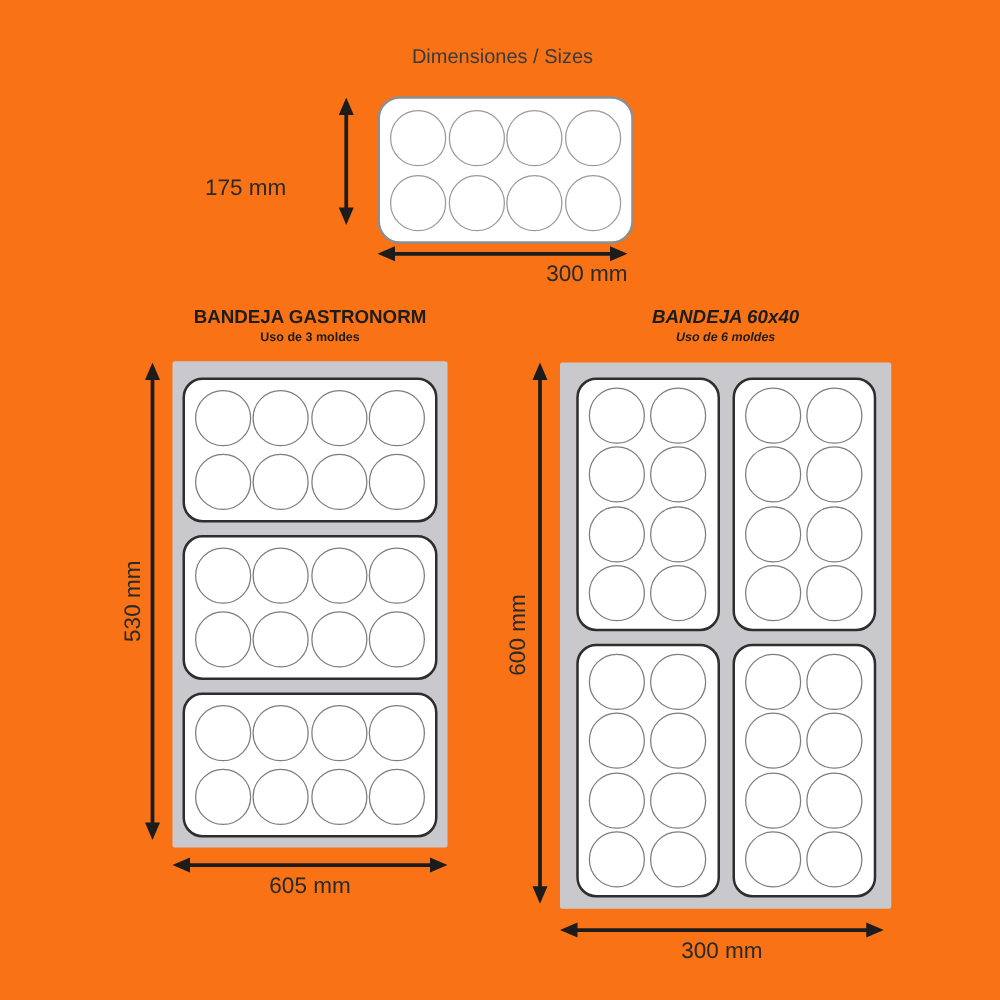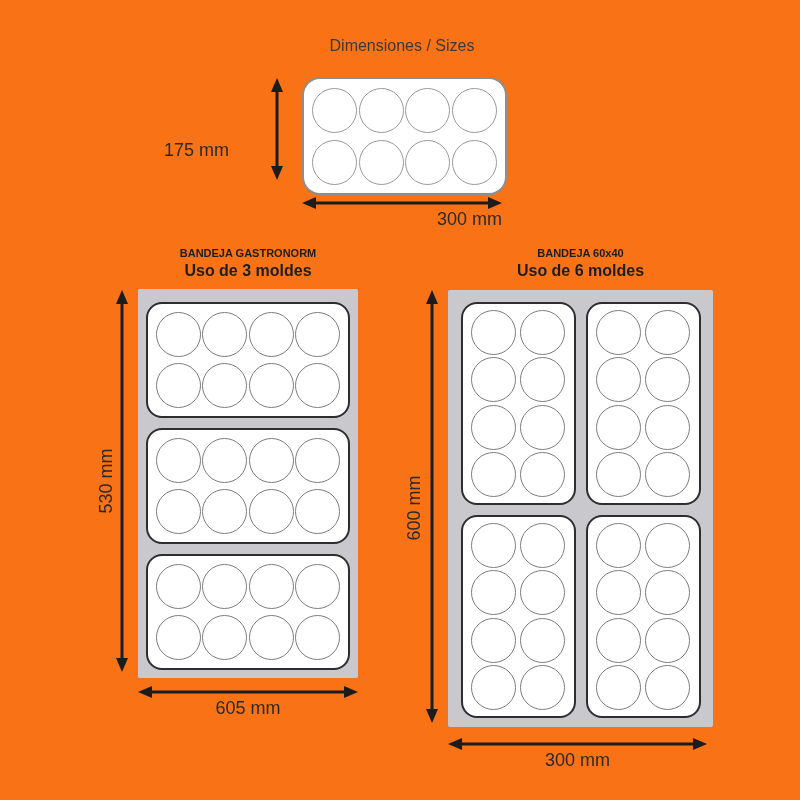--- a/index.html
+++ b/index.html
@@ -25,22 +25,22 @@
   .abs { position: absolute; }
 
   
   .diagram-title {
     font-size: 16px;
     line-height: 19px;
     color: #3a3a3a;
     text-align: center;
   }
   .section-header { text-align: center; color: var(--header-text); }
-  .section-header .line1 { font-size: 11px; font-weight: bold; line-height: 17px; }
-  .section-header .line2 { font-size: 16px; font-weight: bold; line-height: 16px; margin-top: 1px; }
+  .section-header .line1 { font-size: 15px; font-weight: bold; line-height: 17px; }
+  .section-header .line2 { font-size: 10px; font-weight: bold; line-height: 16px; margin-top: 1px; }
   .dim-label { font-size: 18px; line-height: 20px; color: var(--text); white-space: nowrap; }
   .dim-label.center { text-align: center; }
   .dim-label.right { text-align: left; margin-top: 24px; }
   .dim-label-v {
     display: flex;
     align-items: center;
     justify-content: center;
     width: 100px;
     height: 22px;
     transform: rotate(-90deg);
@@ -169,21 +169,21 @@
       </svg></div>
   <div class="abs dim-label dim-label-v" style="left:56px; top:470px;">530 mm</div>
 
   <div class="abs arrow" style="left:138px; top:684px; width:220px; height:16px;"><svg xmlns="http://www.w3.org/2000/svg" width="220" height="16">
         <line x1="12" y1="8" x2="208" y2="8" stroke="#1c1c1c" stroke-width="3"></line>
         <polygon points="0,8 14,2 14,14" fill="#1c1c1c"></polygon>
         <polygon points="220,8 206,2 206,14" fill="#1c1c1c"></polygon>
       </svg></div>
   <div class="abs dim-label center" style="left:138px; top:698px; width:220px;">605 mm</div>
 
-  <div class="abs section-header" style="left:448px; top:245px; width:265px;">
+  <div class="abs section-header" style="left:448px; top:245px; width:265px;font-style:italic;">
     <div class="line1">BANDEJA 60x40</div>
     <div class="line2">Uso de 6 moldes</div>
   </div>
 
   <div class="abs tray tray-right" style="left:448px; top:290px; width:265px; height:437px;">
       <div class="mold mold-v" style="--cols: 2; --rows: 4;">
         <div class="cavity"></div>
         <div class="cavity"></div>
         <div class="cavity"></div>
         <div class="cavity"></div>

